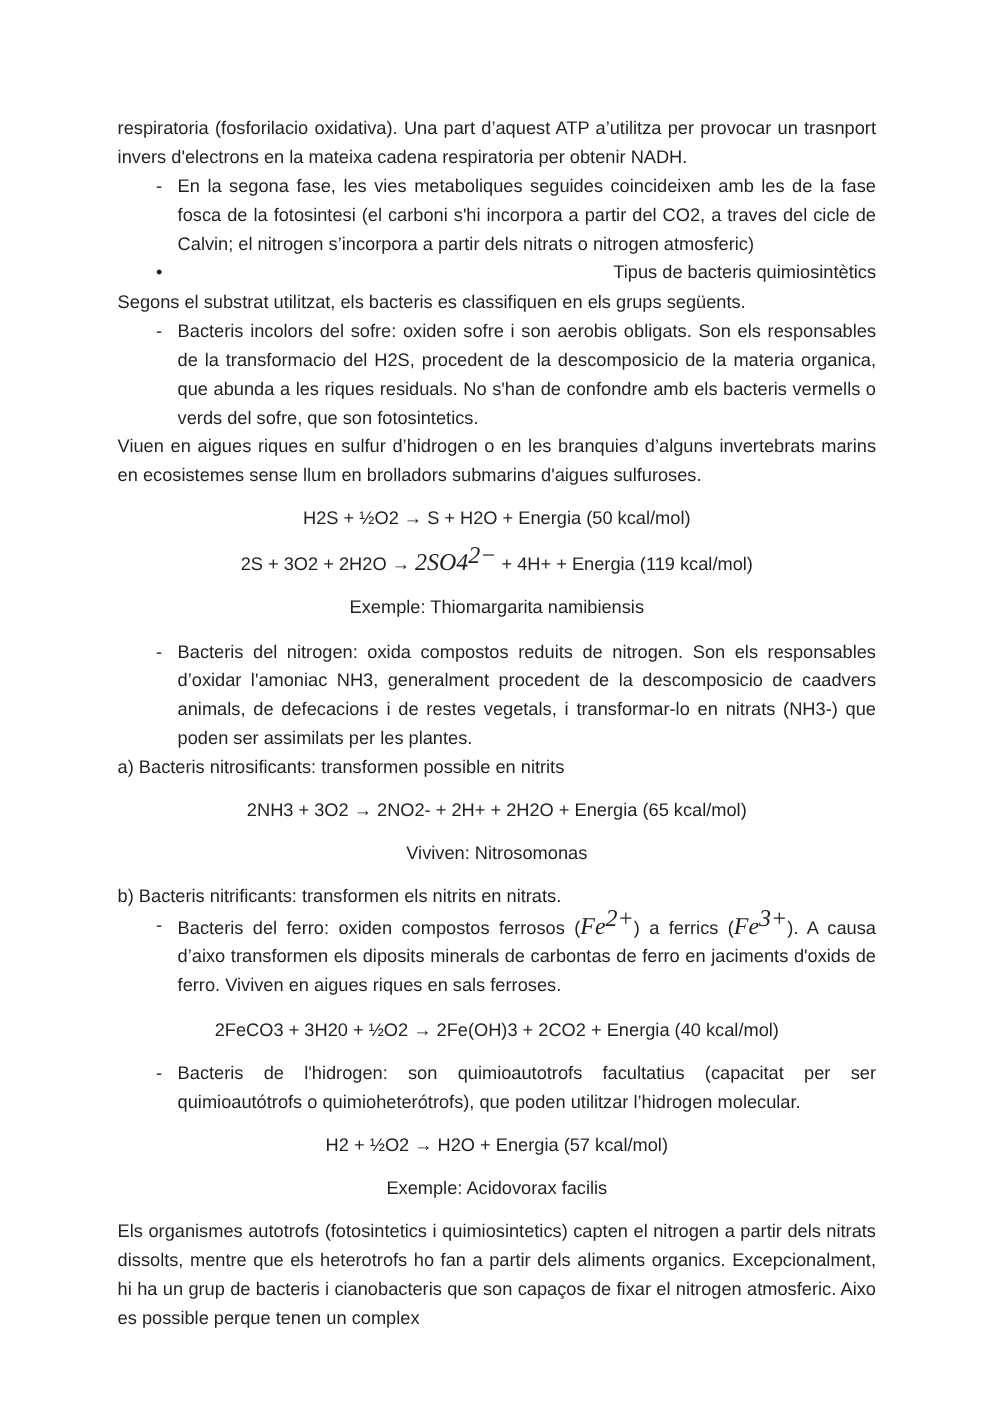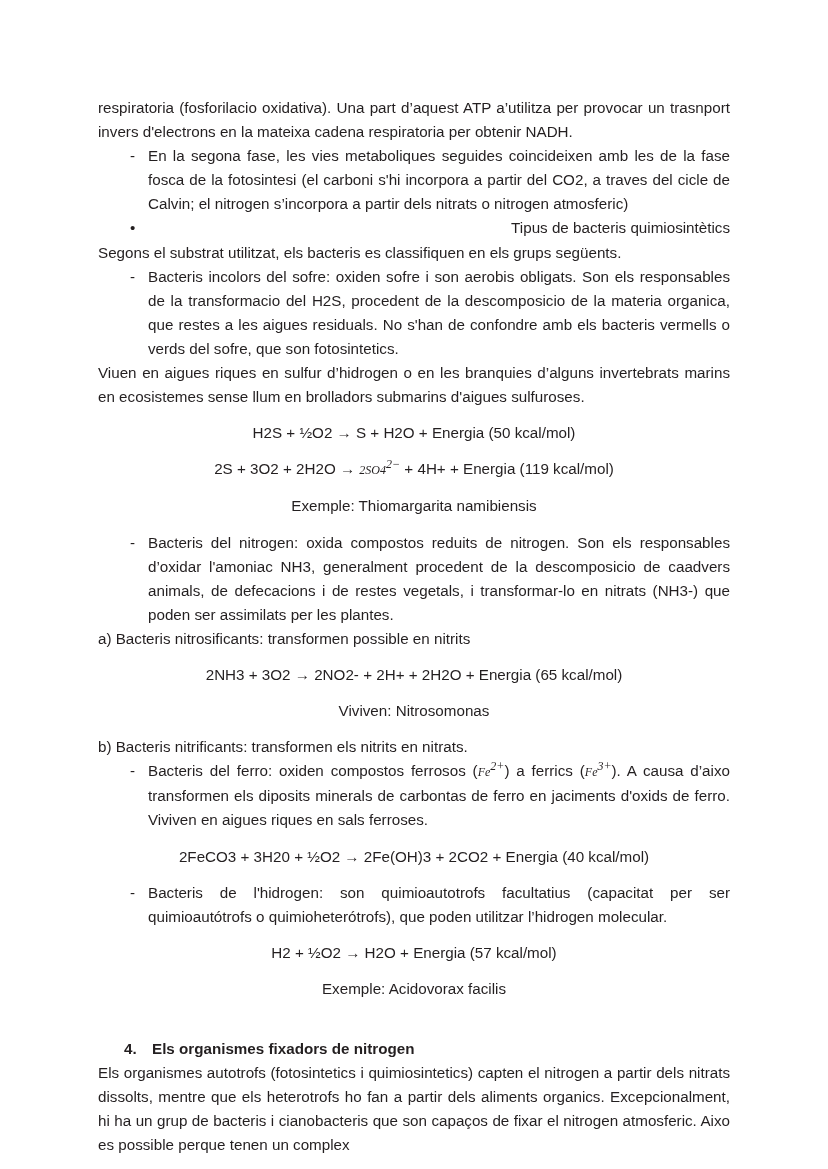--- a/index.html
+++ b/index.html
@@ -67,21 +67,21 @@
   }
   
   .eq {
     margin: 12px;
     text-align: center;
     line-height: 24.1px;
   }
   .mathit {
     font-family: "Liberation Serif", serif;
     font-style: italic;
-    font-size: 12px;
+    font-size: 20px;
   }
   sup {
     font-size: 0.68em;
     vertical-align: super;
     line-height: 0;
   }
   .heading {
     margin: 0;
     padding-top: 24px;
     font-weight: bold;
@@ -110,21 +110,21 @@
 
     <div class="li">
       <span class="li-marker dot">•</span>
       <span class="li-text nojust">Tipus de bacteris quimiosintètics</span>
     </div>
 
     <p class="para-left">Segons el substrat utilitzat, els bacteris es classifiquen en els grups següents.</p>
 
     <div class="li">
       <span class="li-marker dash">-</span>
-      <span class="li-text">Bacteris incolors del sofre: oxiden sofre i son aerobis obligats. Son els responsables de la transformacio del H2S, procedent de la descomposicio de la materia organica, que restes a les aigues residuals. No s'han de confondre amb els bacteris vermells o verds del sofre, que son fotosintetics.</span>
+      <span class="li-text">Bacteris incolors del sofre: oxiden sofre i son aerobis obligats. Son els responsables de la transformacio del H2S, procedent de la descomposicio de la materia organica, que abunda a les riques residuals. No s'han de confondre amb els bacteris vermells o verds del sofre, que son fotosintetics.</span>
     </div>
 
     <p class="para">Viuen en aigues riques en sulfur d’hidrogen o en les branquies d’alguns invertebrats marins en ecosistemes sense llum en brolladors submarins d'aigues sulfuroses.</p>
 
     <p class="eq">H2S + ½O2 → S + H2O + Energia (50 kcal/mol)</p>
 
     <p class="eq">
       <span>2S + 3O2 + 2H2O → </span><span class="mathit">2SO4</span><sup class="mathit">2−</sup><span> + 4H+ + Energia (119 kcal/mol)</span>
     </p>
 
@@ -154,18 +154,17 @@
 
     <div class="li">
       <span class="li-marker dash">-</span>
       <span class="li-text">Bacteris de l'hidrogen: son quimioautotrofs facultatius (capacitat per ser quimioautótrofs o quimioheterótrofs), que poden utilitzar l’hidrogen molecular.</span>
     </div>
 
     <p class="eq">H2 + ½O2 → H2O + Energia (57 kcal/mol)</p>
 
     <p class="eq">Exemple: Acidovorax facilis</p>
 
-    <h2 class="heading"><span class="hnum">4.</span><span>Els organismes fixadors de nitrogen</span></h2>
 
     <p class="para">Els organismes autotrofs (fotosintetics i quimiosintetics) capten el nitrogen a partir dels nitrats dissolts, mentre que els heterotrofs ho fan a partir dels aliments organics. Excepcionalment, hi ha un grup de bacteris i cianobacteris que son capaços de fixar el nitrogen atmosferic. Aixo es possible perque tenen un complex</p>
 
   </div>
 </div>
 
 </body></html>

